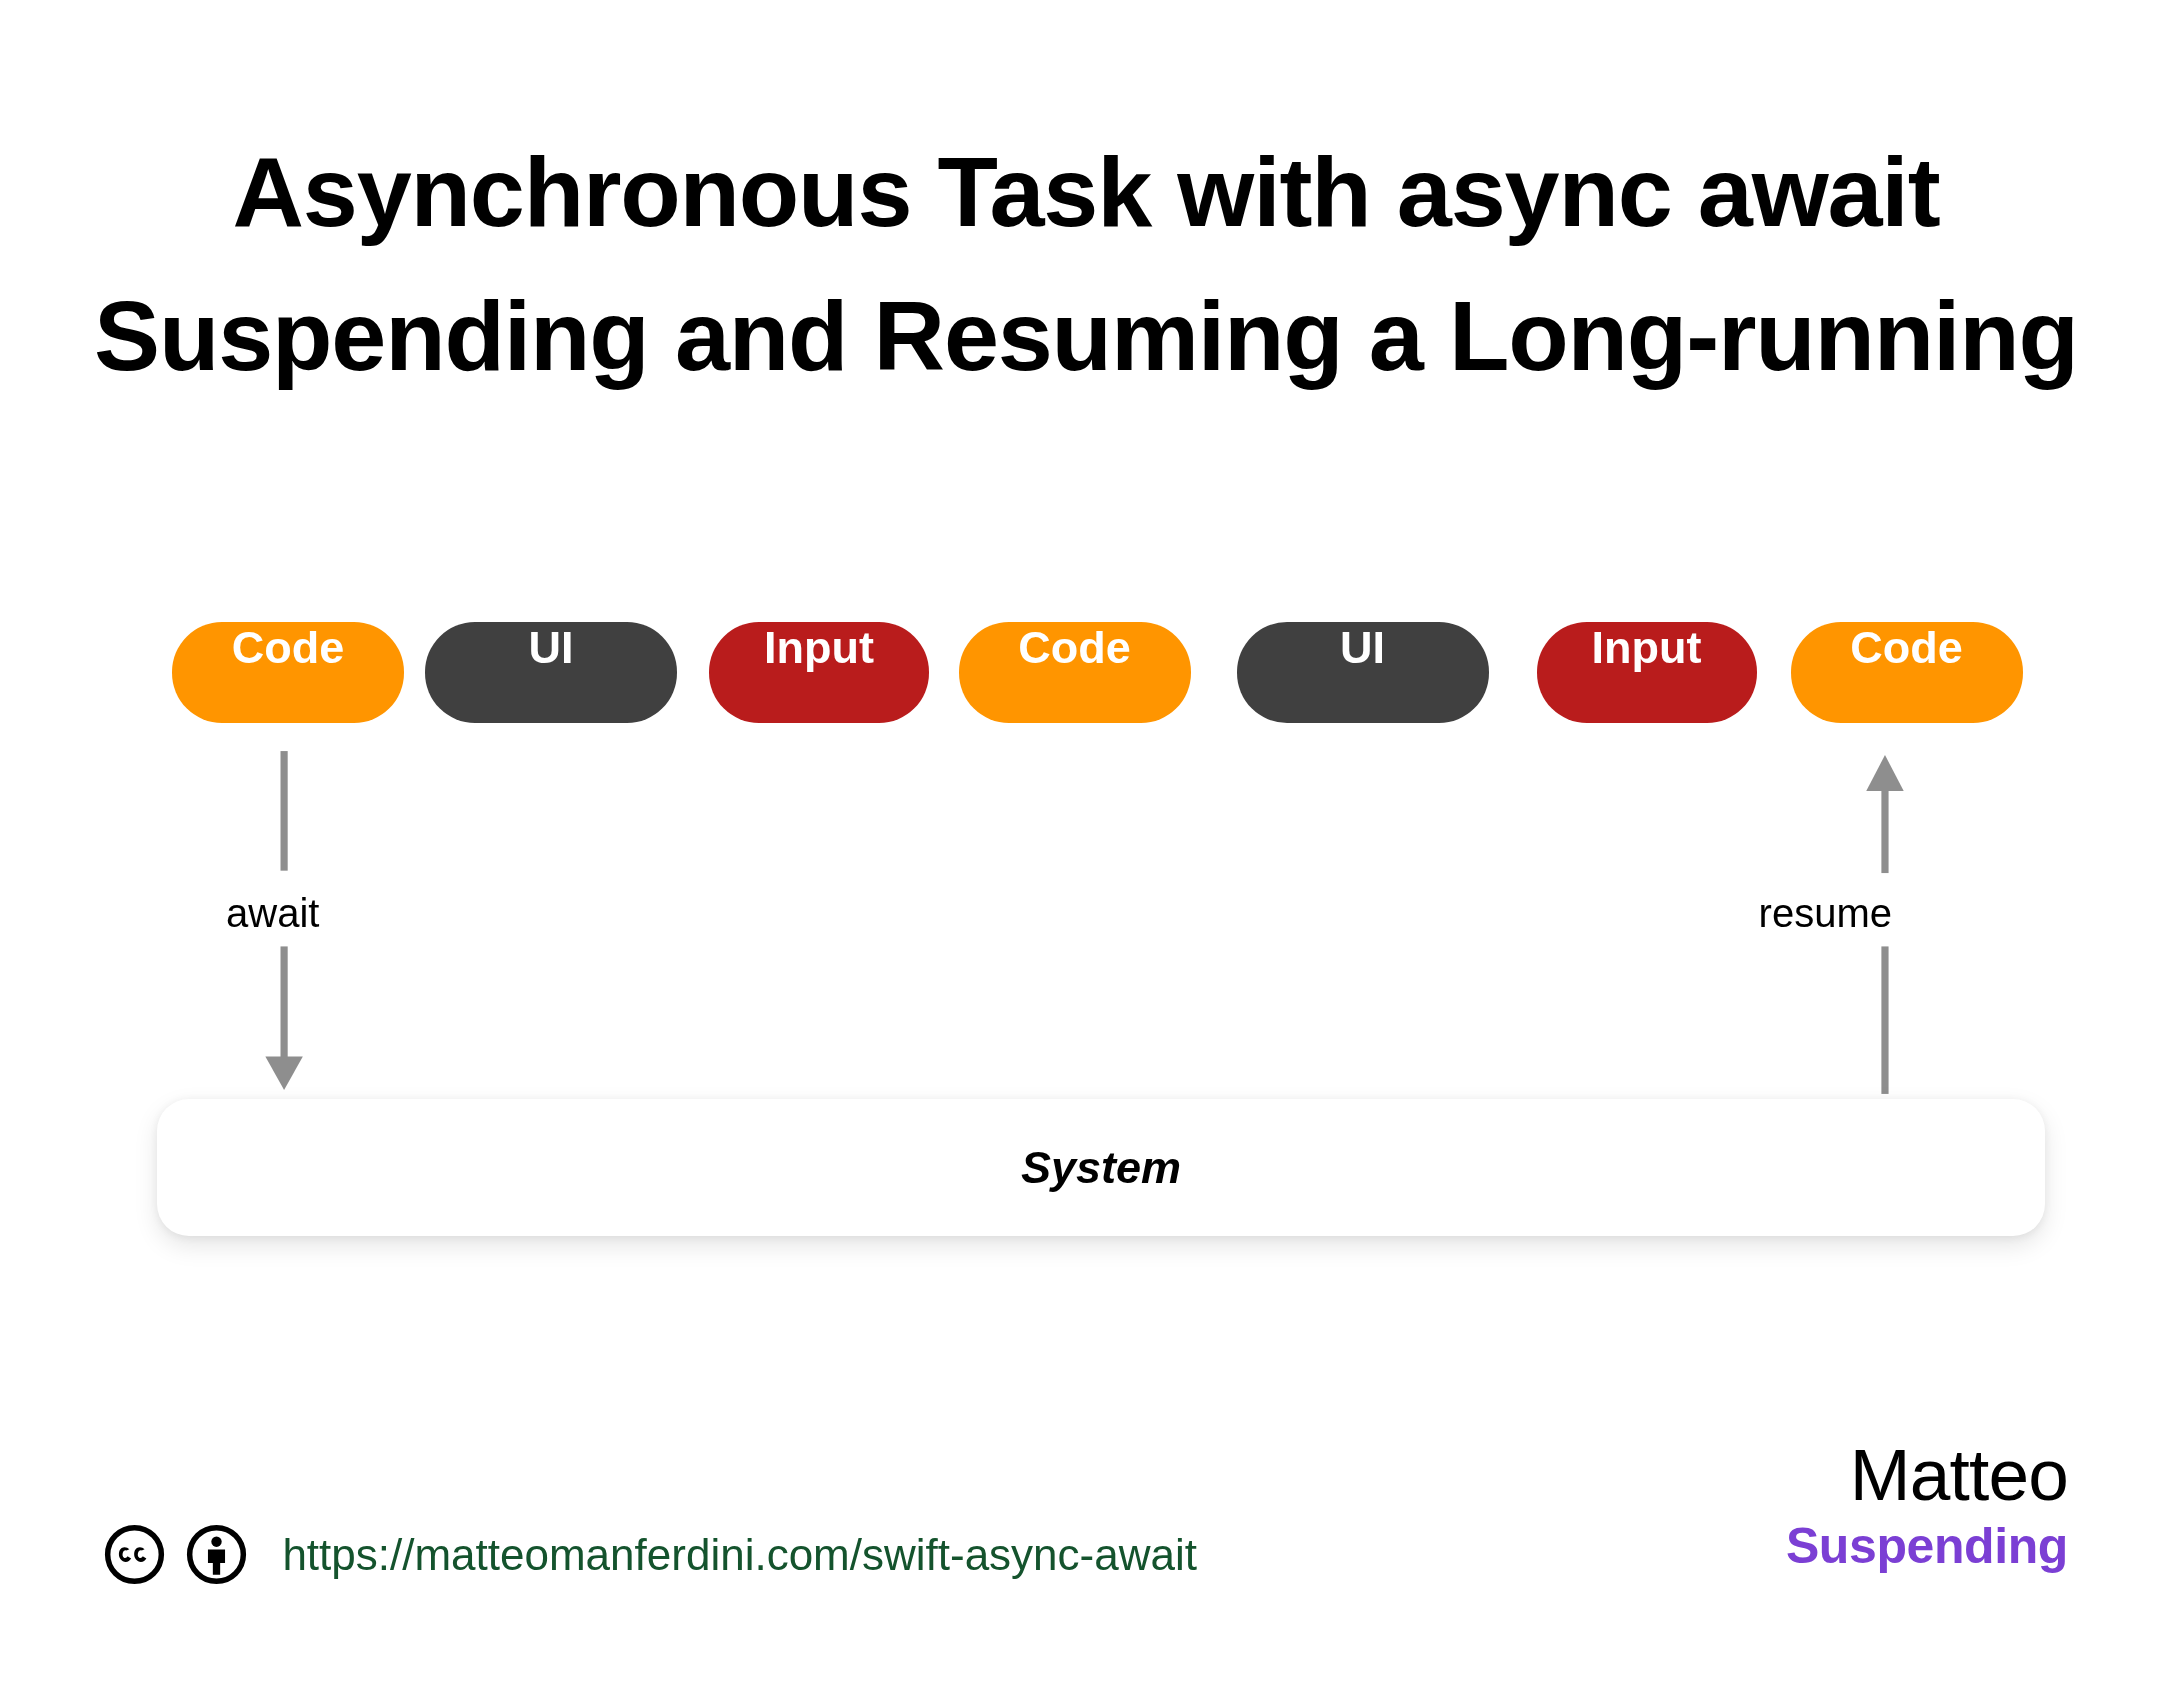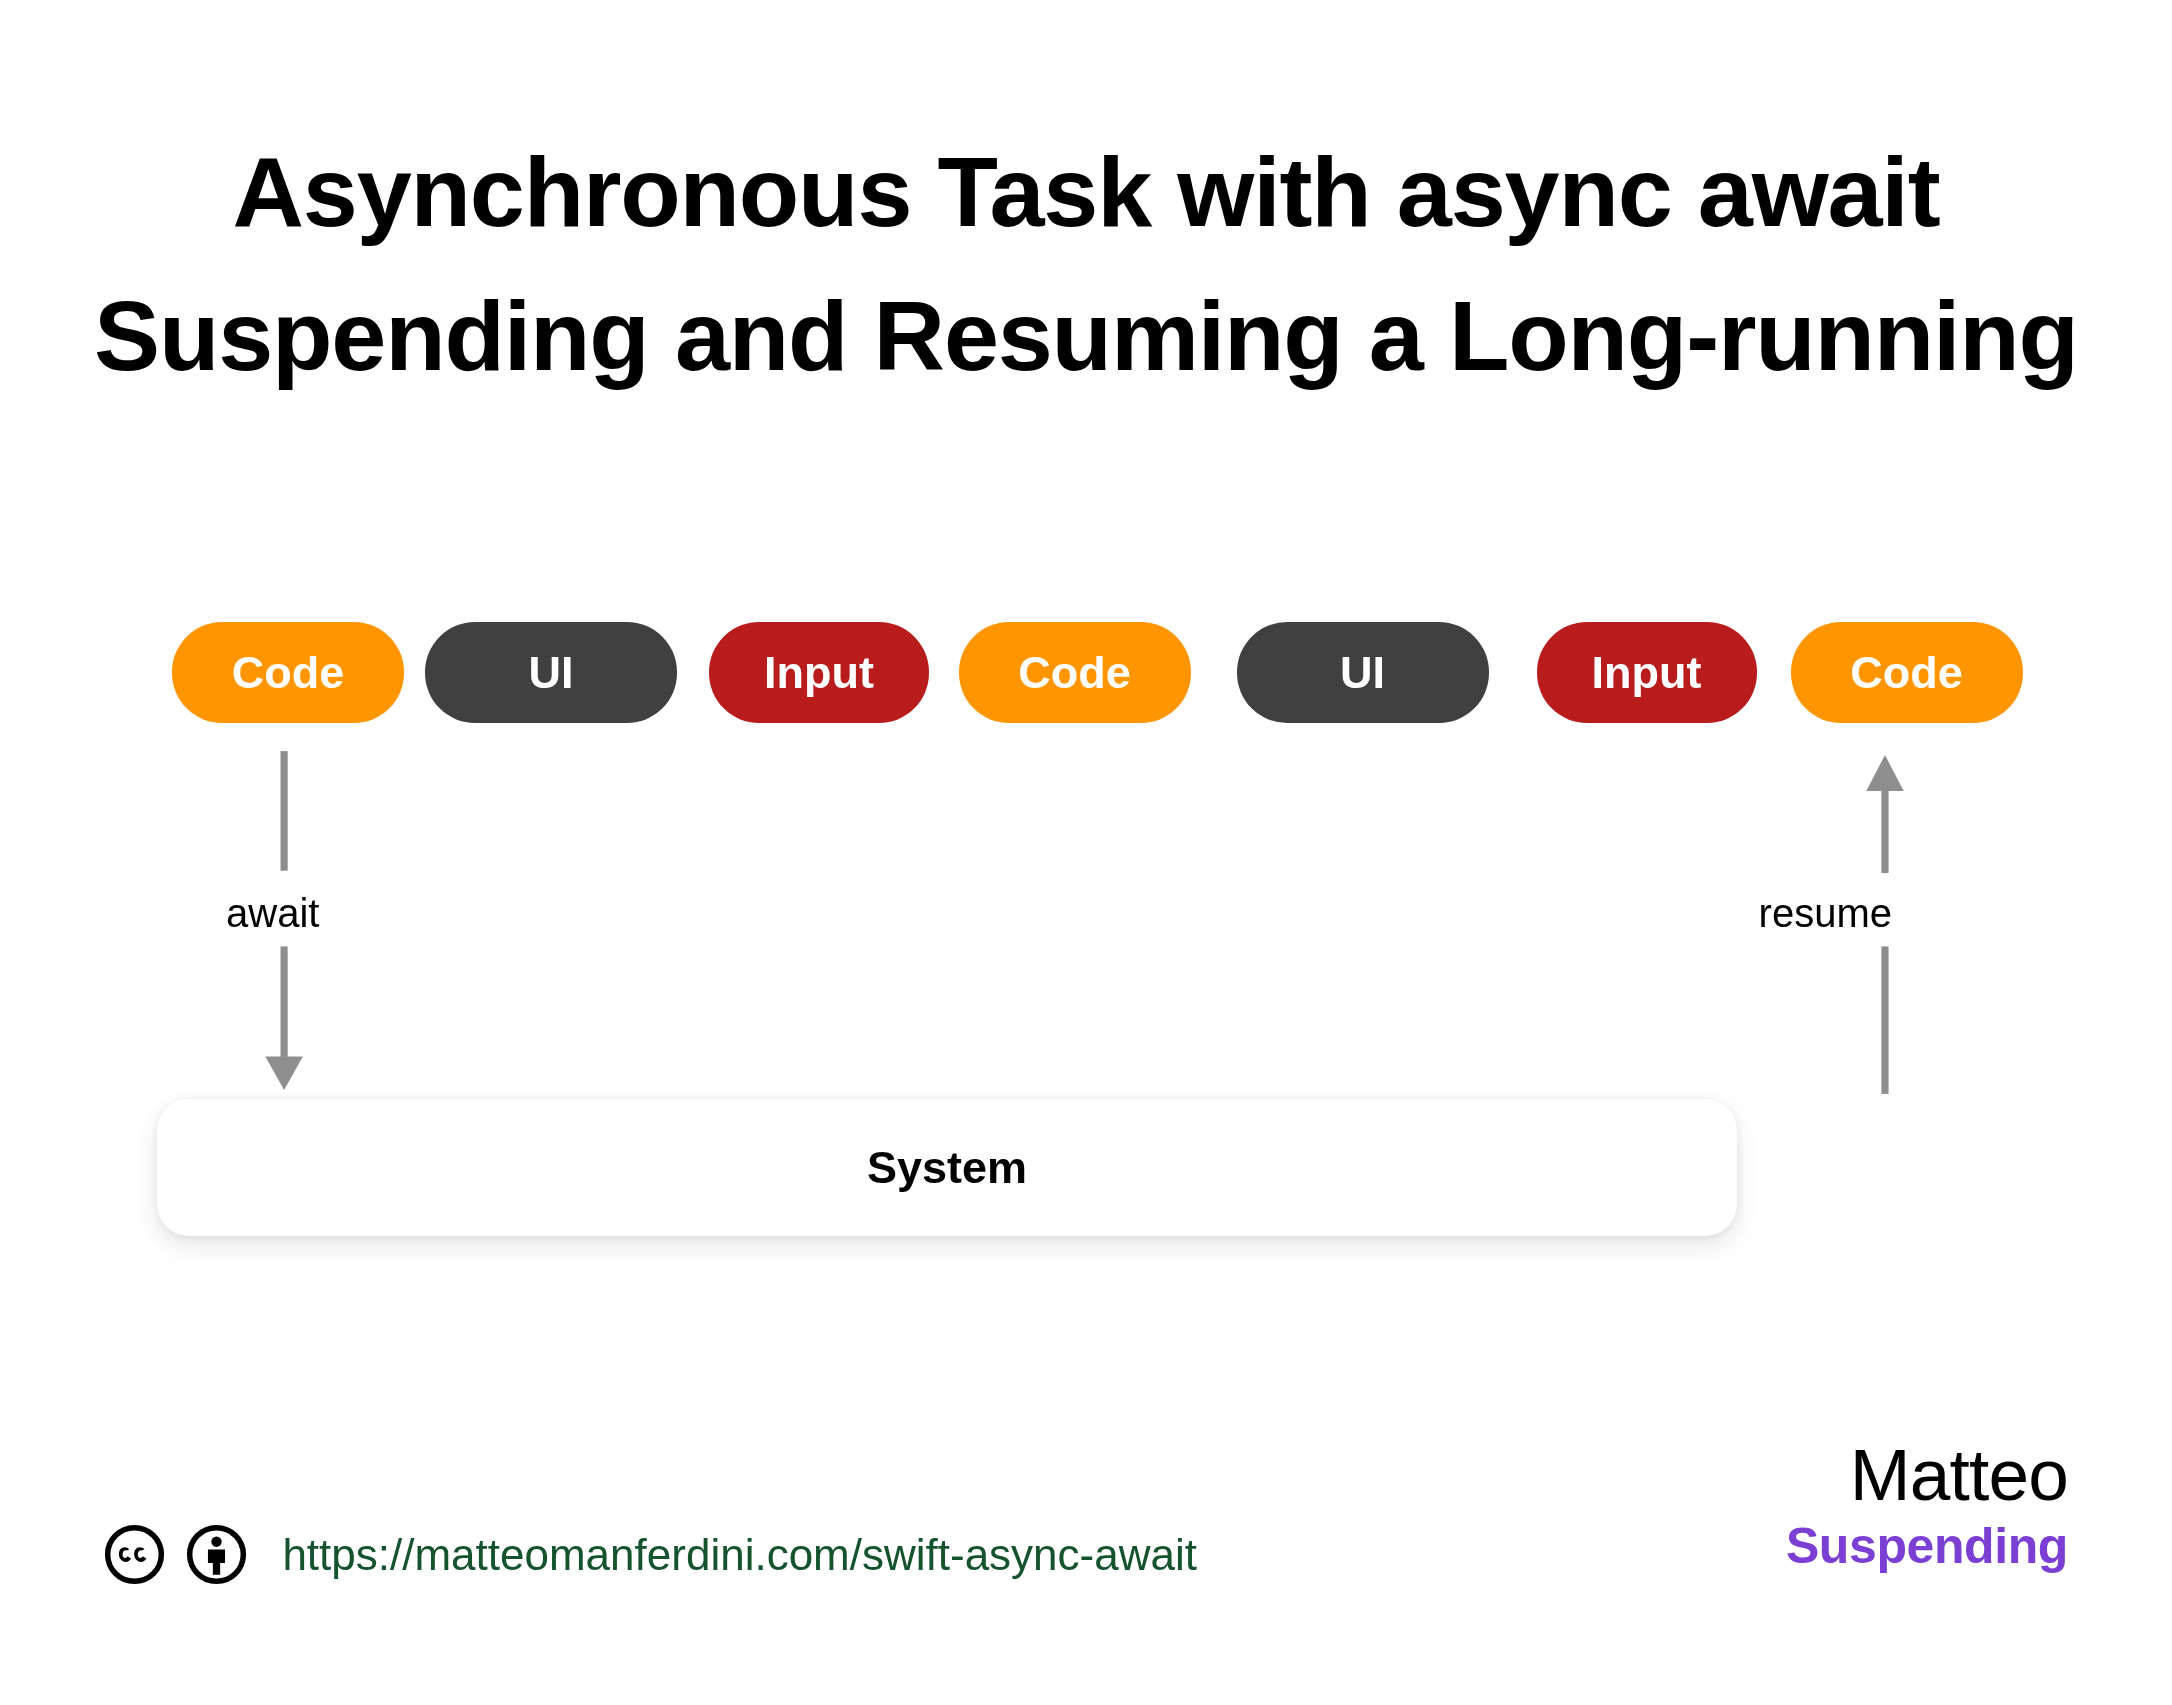--- a/index.html
+++ b/index.html
@@ -44,21 +44,21 @@
     height: 101px;
     display: flex;
     flex-direction: row;
     align-items: stretch;
     justify-content: flex-start;
   }
   .pill {
     height: 101px;
     border-radius: 50px;
     display: flex;
-    align-items: center;
+    align-items: flex-start;
     justify-content: center;
     color: #ffffff;
     font-size: 45px;
     font-weight: 600;
     letter-spacing: 0px;
     flex: none;
     box-sizing: border-box;
   }
   .pill.code  { background: #FF9500; width: 232px; }
   .pill.ui    { background: #404040; width: 252px; }
@@ -86,28 +86,29 @@
     line-height: 1;
   }
   #await-label  { left: 34px;  top: 142px; }
   #resume-label { left: 1.6px;   top: 142px; }
 
   
   #system-box {
     position: absolute;
     left: 157px;
     top: 1099px;
-    width: 1580px;
+    width: 1888px;
     height: 137px;
     background: #ffffff;
     border-radius: 32px;
     box-shadow: 0 9.6px 24px rgba(0,0,0,0.10), 0 1.6px 8px rgba(0,0,0,0.06);
     display: flex;
     align-items: center;
     justify-content: center;
+    font-style: italic;
   }
   #system-label {
     color: #000000;
     font-size: 45px;
     font-weight: 700;
     letter-spacing: 0px;
   }
 
   
   #footer-left {

